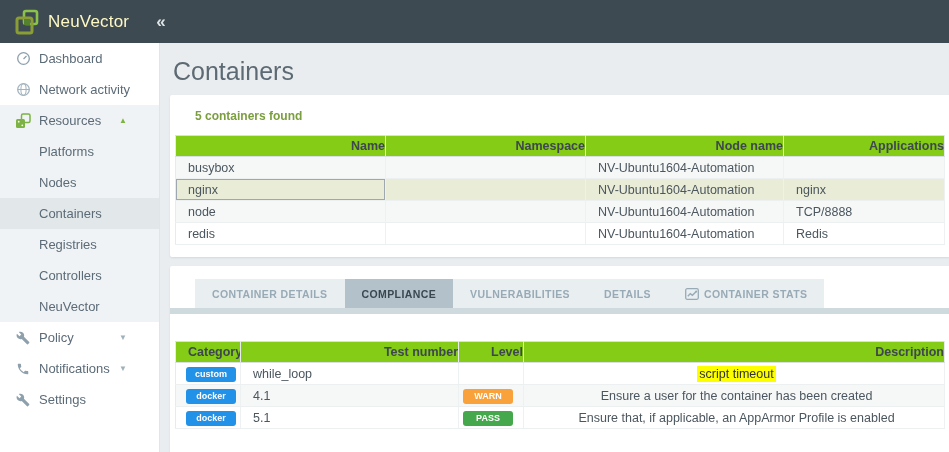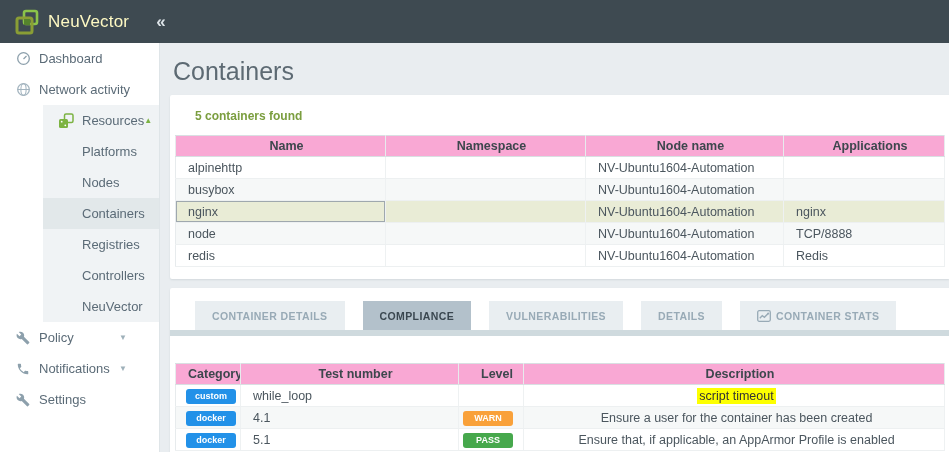--- a/index.html
+++ b/index.html
@@ -12,45 +12,45 @@
   .collapse { color:#dde4e8; font-size:17px; font-weight:bold; margin-left:27px; cursor:pointer; }
 
   
   .layout { display:flex; height:409px; }
   .sidebar { width:160px; min-width:160px; background:#fff; border-right:1px solid #dfe5e8;
              color:#5b6b77; }
   .nav-item { height:31px; display:flex; align-items:center; padding-left:15px; font-size:13px; cursor:pointer; }
   .nav-item .nicon { width:16px; height:16px; margin-right:8px; display:flex; align-items:center; justify-content:center; }
   .chev { margin-left:auto; margin-right:32px; font-size:8px; color:#9fb1ba; }
   .chev.green { color:#7cb342; }
-  .nav-group { background:#f0f3f5;margin-left:43px; }
+  .nav-group { background:#f0f3f5; }
   .sub-item { height:31px; display:flex; align-items:center; padding-left:39px; font-size:13px; cursor:pointer; }
   .sub-item.selected { background:#e2e8ea; }
 
   .main { flex:1; padding-left:10px; }
   .page-title { font-size:25px; font-weight:400; color:#5d6a73; margin:13px 0 9px 3px; line-height:30px; }
 
   .card { background:#fff; border-radius:2px 0 0 2px; box-shadow:0 1px 2px rgba(60,70,80,.12); }
   .card1 { padding:10px 0 12px 5px; }
   .summary { font-size:12px; font-weight:bold; color:#7b9e3f; margin:4px 0 12px 20px; }
 
   table { border-collapse:collapse; table-layout:fixed; width:769px; font-size:12.5px; color:#4b565e; }
-  th { text-align:center; font-weight:bold; color:#3d474d; height:21px; padding:0 0 0 12px;
-       background:#f9a8d4; border-top:1px solid #d9dfe2; border-bottom:1px solid #d9dfe2;
+  th { text-align:right; font-weight:bold; color:#3d474d; height:21px; padding:0 0 0 12px;
+       background:#84cc16; border-top:1px solid #d9dfe2; border-bottom:1px solid #d9dfe2;
        border-right:1px solid #e7ebed; white-space:nowrap; overflow:hidden; cursor:pointer; }
   th:first-child, td:first-child { border-left:1px solid #e7ebed; }
   td { height:22px; padding:0 0 0 12px; border-bottom:1px solid #edf0f1; border-right:1px solid #eef1f2;
        white-space:nowrap; overflow:hidden; }
   tr.striped td { background:#f6f8f8; }
   tr.selected td { background:#e9ecd6; }
   tr.selected td.focus-cell { box-shadow:inset 0 0 0 1px #9fa8ae; }
 
   
   .card2 { margin-top:9px; padding-top:13px; height:190px; }
-  .tabs { display:flex; gap:18px; margin-left:25px; }
+  .tabs { display:flex; gap:0; margin-left:25px; }
   .tab { height:29px; display:flex; align-items:center; padding:0 17px; background:#e9eef1;
          color:#98aab6; font-size:10.5px; font-weight:bold; letter-spacing:.4px; cursor:pointer; white-space:nowrap; }
   .tab.active { background:#b3c1cb; color:#3a4750; }
   .tab .ticon { margin-right:5px; display:flex; }
   .tabbar { height:6px; background:#cfdade; }
   .card2 table { margin:27px 0 0 5px; }
 
   .badge { display:inline-block; min-width:50px; height:15px; line-height:15px; border-radius:3px;
            font-size:9px; font-weight:bold; color:#fff; text-align:center; padding:0 4px; }
   .badge.cat  { background:#2291e8; }
@@ -178,26 +178,20 @@
           </colgroup>
         <thead>
           <tr>
             <th>Name</th>
             <th>Namespace</th>
             <th>Node name</th>
             <th>Applications</th>
           </tr>
         </thead>
         <tbody>
-          <tr>
-            <td>alpinehttp</td>
-            <td></td>
-            <td>NV-Ubuntu1604-Automation</td>
-            <td></td>
-          </tr>
           <tr class="striped">
             <td>busybox</td>
             <td></td>
             <td>NV-Ubuntu1604-Automation</td>
             <td></td>
           </tr>
           <tr class="selected">
             <td class="focus-cell">nginx</td>
             <td></td>
             <td>NV-Ubuntu1604-Automation</td>

